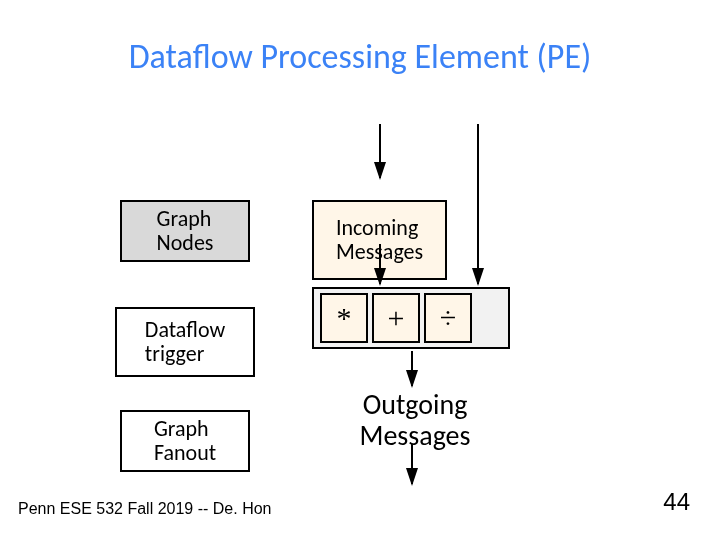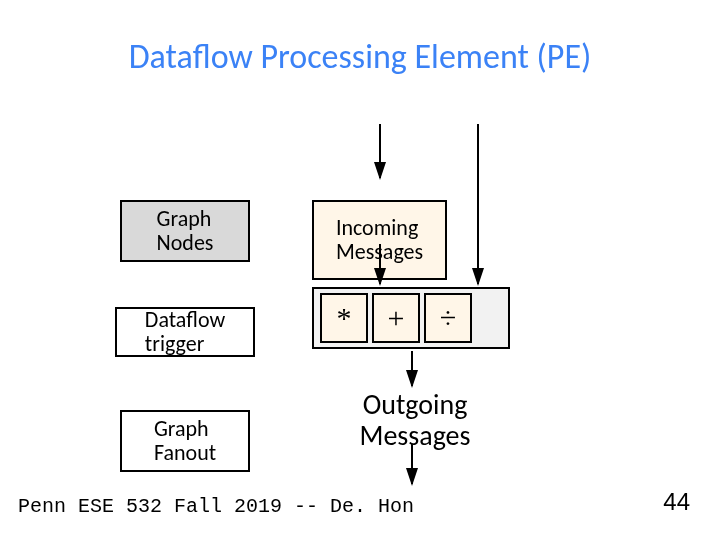--- a/index.html
+++ b/index.html
@@ -26,21 +26,21 @@
     border: 2px solid #000;
     display: flex;
     align-items: center;
     justify-content: center;
     font-size: 22px;
     line-height: 1.1;
     padding: 4px;
     margin-top: 20px;
   }
   .graph-nodes   { left: 120px; top: 180px; width: 130px; height: 62px; background: #d9d9d9; }
-  .dataflow-trig { left: 115px; top: 287px; width: 140px; height: 50px; background: #fff; }
+  .dataflow-trig { left: 115px; top: 287px; width: 140px; height: 70px; background: #fff; }
   .graph-fanout  { left: 120px; top: 390px; width: 130px; height: 62px; background: #fff; }
 
   .incoming { left: 312px; top: 180px; width: 135px; height: 80px; background: #fff6e8; }
   .ops-container {
     position: absolute;
     left: 312px; top: 287px; width: 198px; height: 62px;
     background: #f2f2f2;
     border: 2px solid #000;
     display: flex;
     align-items: center;
@@ -68,22 +68,22 @@
     position: absolute;
     left: 0; top: 0;
     width: 720px; height: 540px;
     pointer-events: none;
   }
 
   .footer {
     position: absolute;
     left: 18px;
     bottom: 22px;
-    font-size: 20px;
-    font-family: Liberation Mono, monospace;
+    font-size: 16px;
+    font-family: Liberation Sans, sans-serif;
     color: #000;
   }
   .pagenum {
     position: absolute;
     right: 30px;
     bottom: 24px;
     font-size: 24px;
     font-family: Arial, sans-serif;
     color: #000;
     text-align: center;

